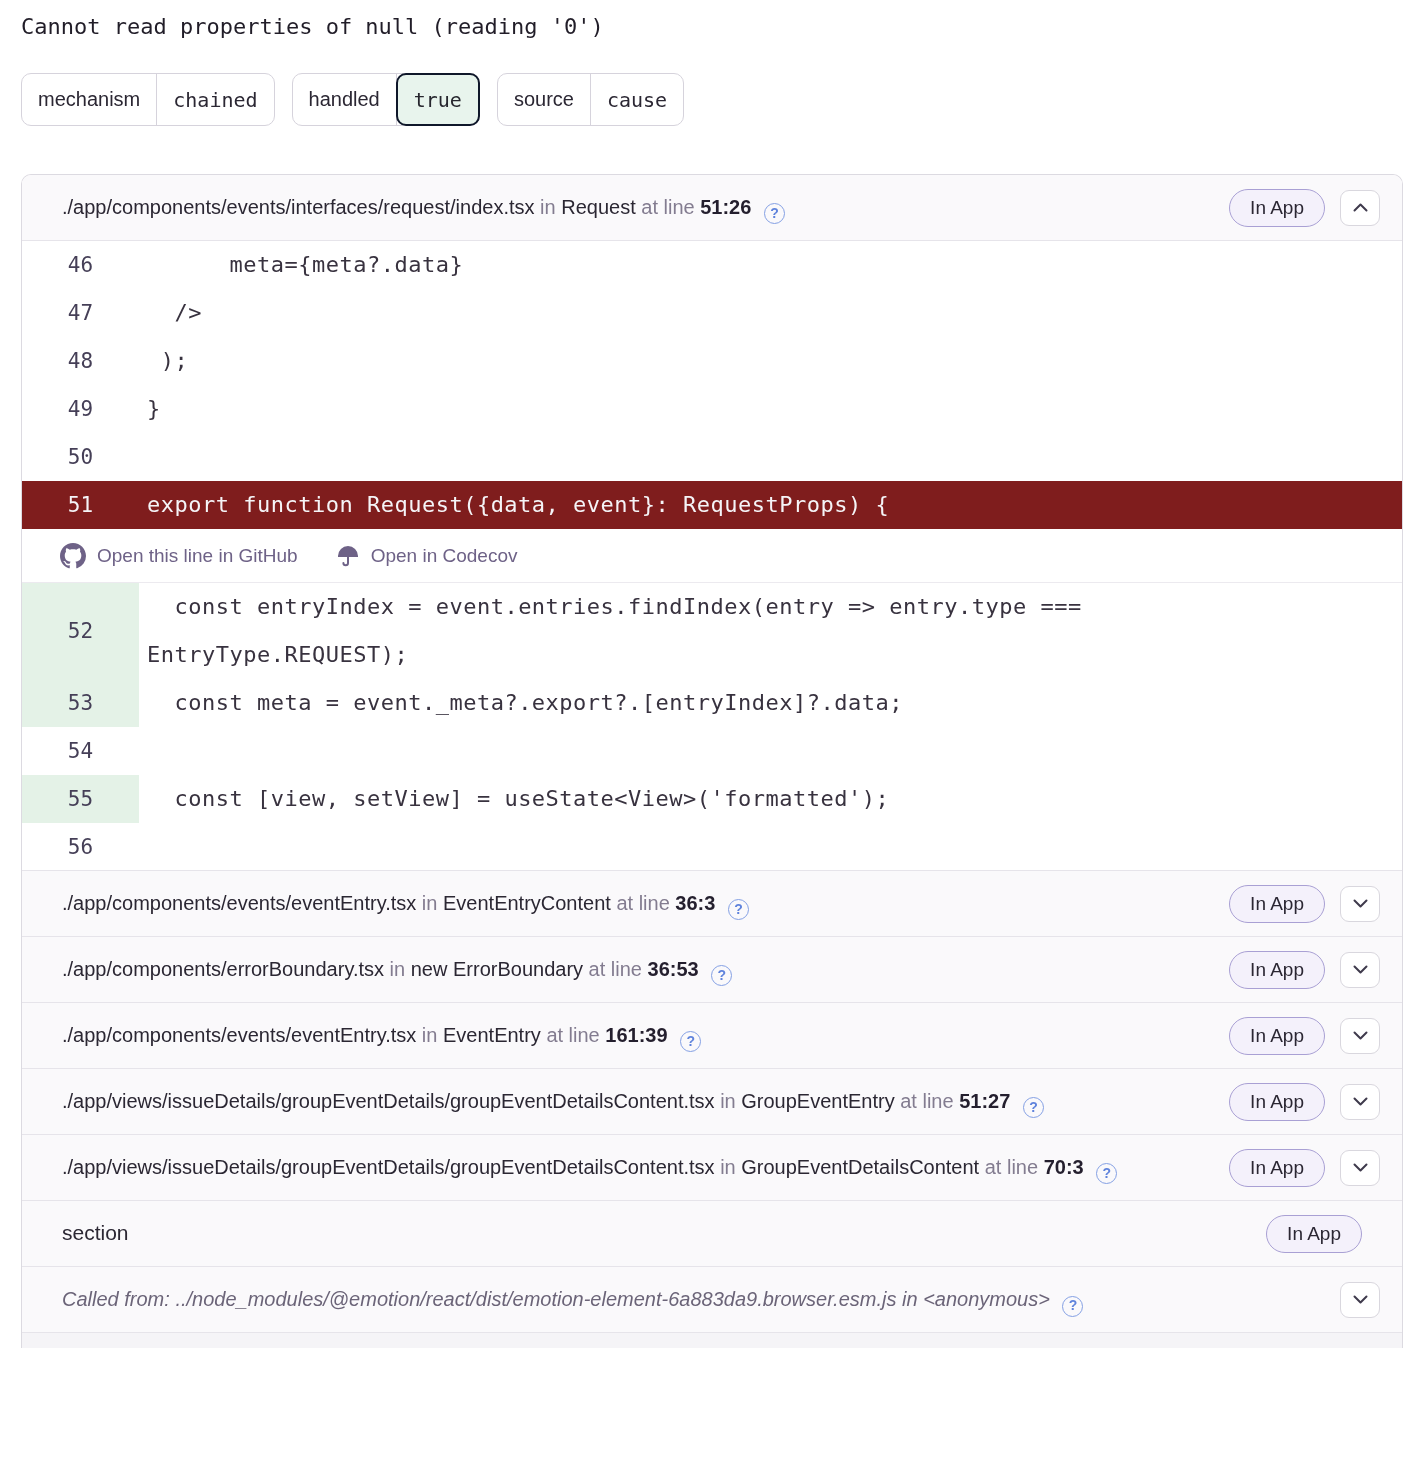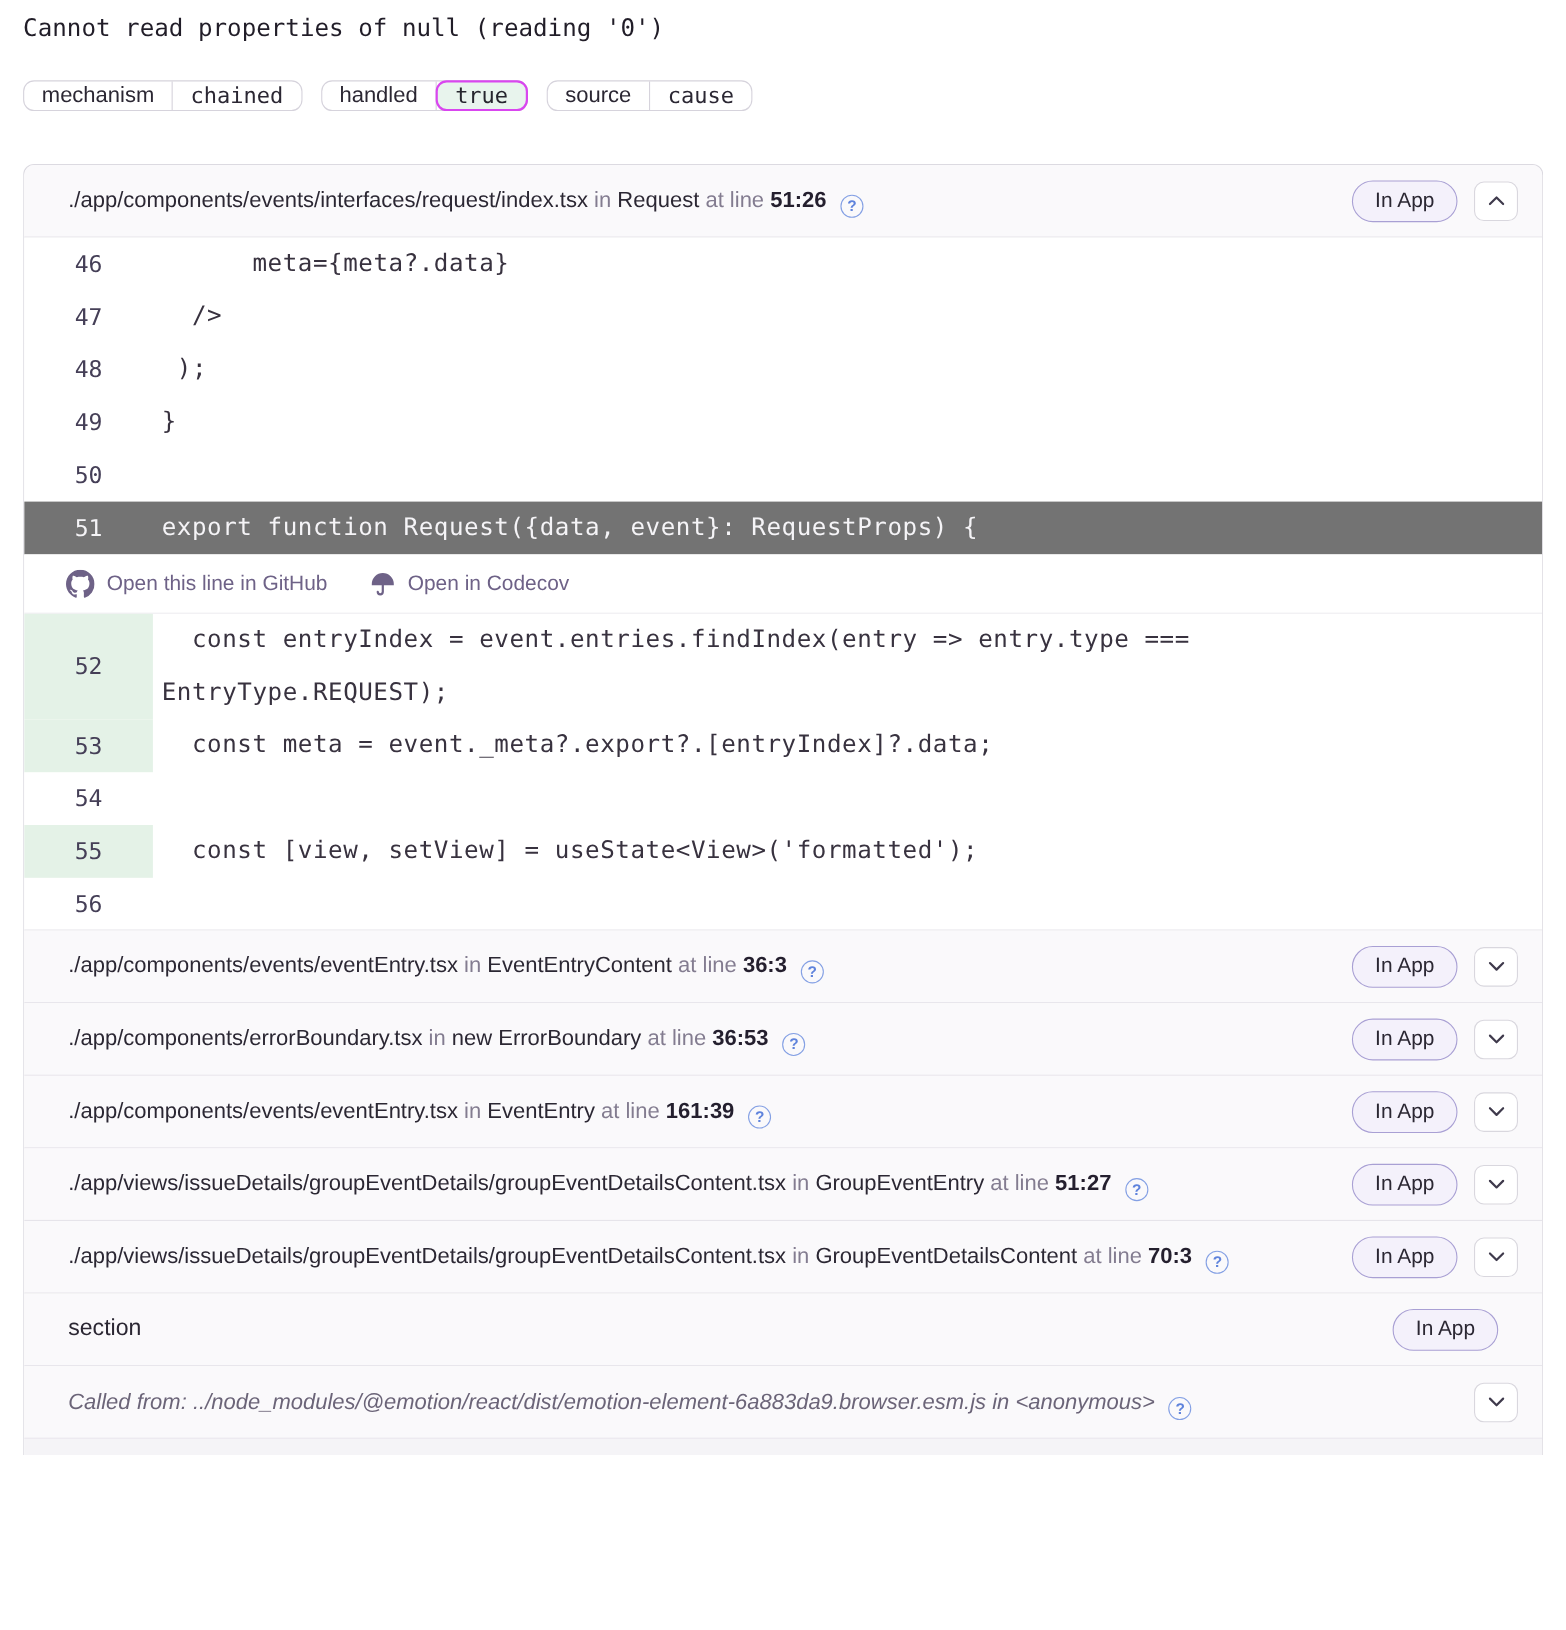--- a/index.html
+++ b/index.html
@@ -17,32 +17,32 @@
   }
   .message {
     font-family:"DejaVu Sans Mono", monospace;
     font-size:22px; color:#211d28; margin-bottom:34px;
   }
 
   
   .tags { display:flex; gap:17px; margin-bottom:48px; }
   .tag {
     display:flex; align-items:stretch; border:1px solid #d6d3dc;
-    border-radius:10px; height:28px; background:#fff;
+    border-radius:10px; height:53px; background:#fff;
   }
   .tag-key {
     display:flex; align-items:center; padding:0 16px;
     font-size:20px; color:#2b2733; border-right:1px solid #d6d3dc;
   }
   .tag-value {
     display:flex; align-items:center; padding:0 16px;
     font-family:"DejaVu Sans Mono", monospace; font-size:20px; color:#2b2733;
   }
   .tag-value.hl {
-    background:#e8f4ed; border:2px solid #d946ef; border-radius:10px;
+    background:#e8f4ed; border:2px solid #0f172a; border-radius:10px;
     margin:-1px; color:#26262e;
   }
 
   
   .trace {
     border:1px solid #dcdae1; border-bottom:none;
     border-radius:10px 10px 0 0; overflow:hidden;
   }
   .frame-header {
     display:flex; align-items:center;
@@ -80,21 +80,21 @@
     letter-spacing:0.5px; color:#38323f; background:#fff;
   }
   .code-line .ln {
     flex:0 0 117px; display:flex; align-items:center; justify-content:center;
     font-size:21px; color:#453f57; letter-spacing:0;
   }
   .code-line .ct {
     flex:1; white-space:pre-wrap; word-break:break-word;
     line-height:48px; max-width:1010px; padding-left:8px;
   }
-  .code-line.active { background:#737373; }
+  .code-line.active { background:#7f1d1d; }
   .code-line.active .ln, .code-line.active .ct { color:#f5f4f7; }
   .code-line.highlight .ln { background:#e4f2e7; }
   .code-bottom { border-bottom:1px solid #e6e4ea; }
 
   .gh-row {
     display:flex; align-items:center; gap:38px;
     min-height:54px; padding:10px 0 10px 38px;
     background:#fff; border-bottom:1px solid #eceaef;
   }
   .gh-link {

